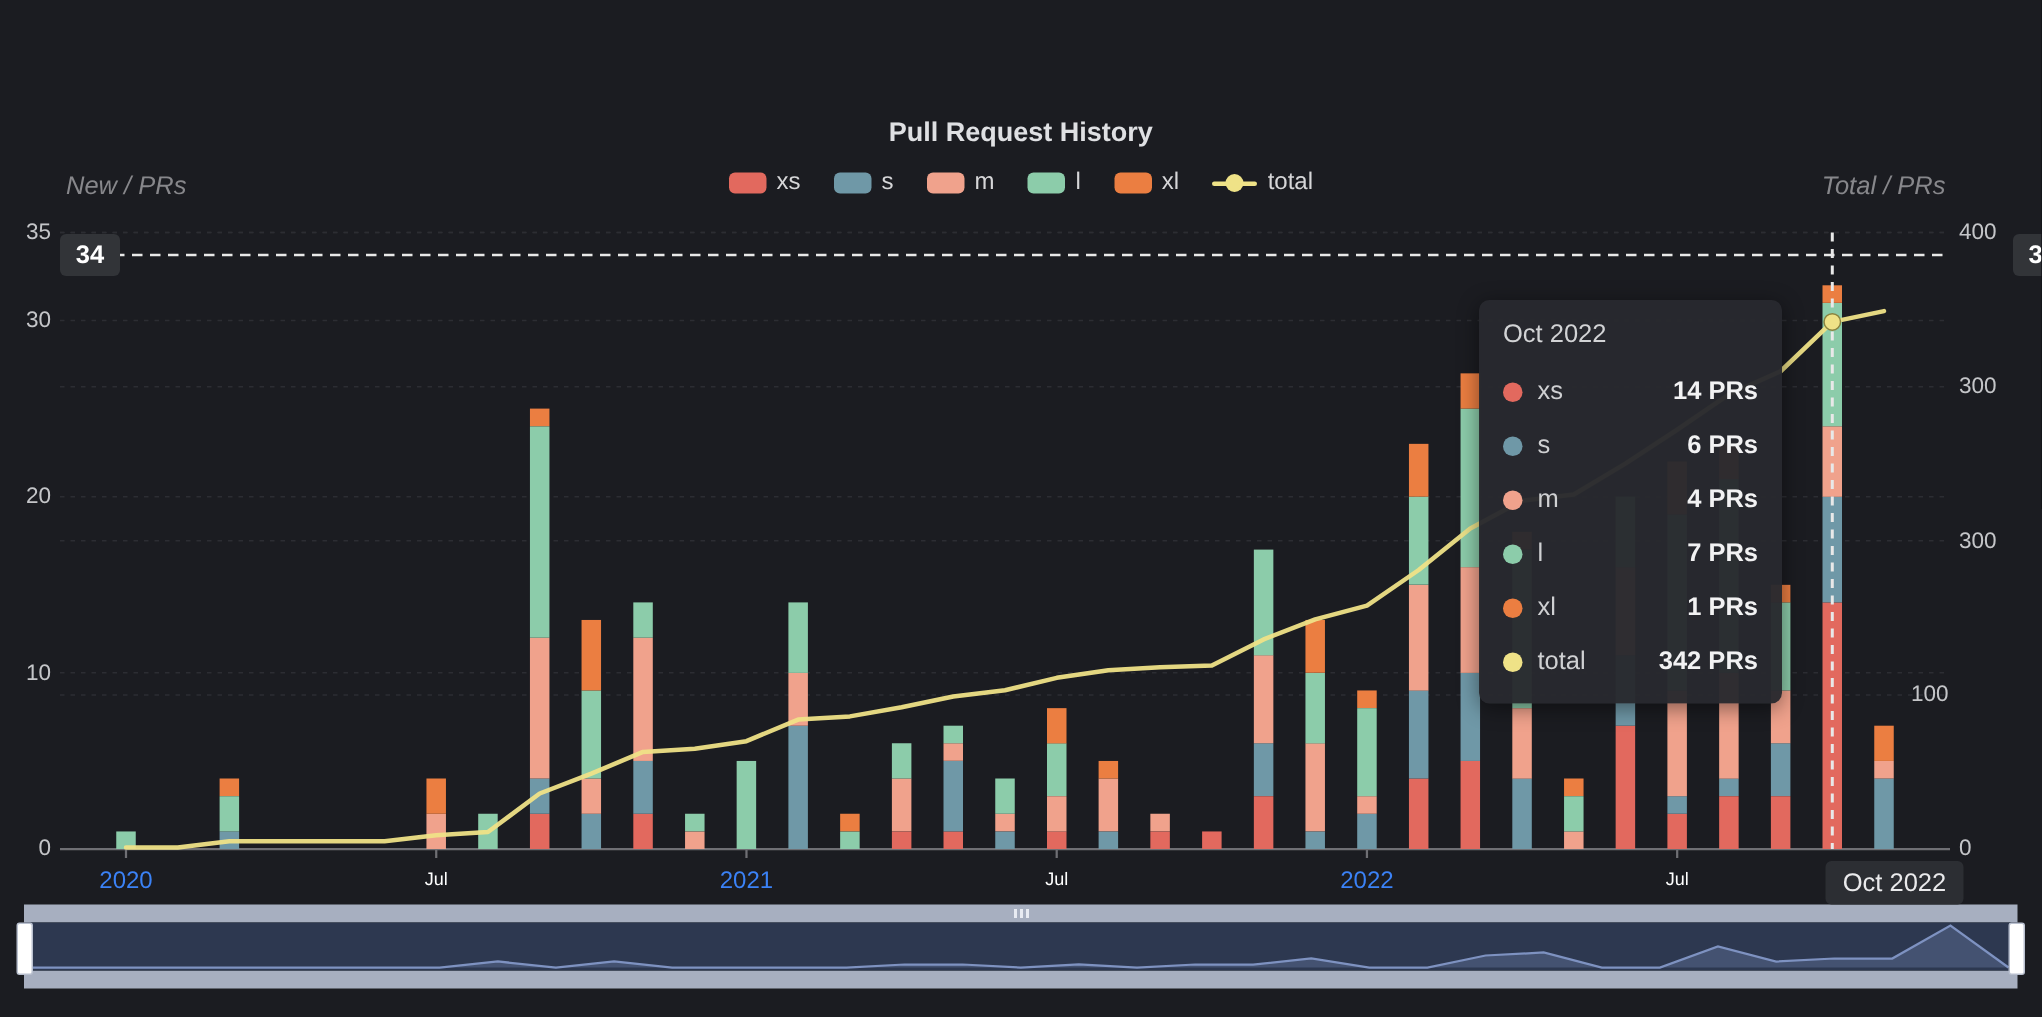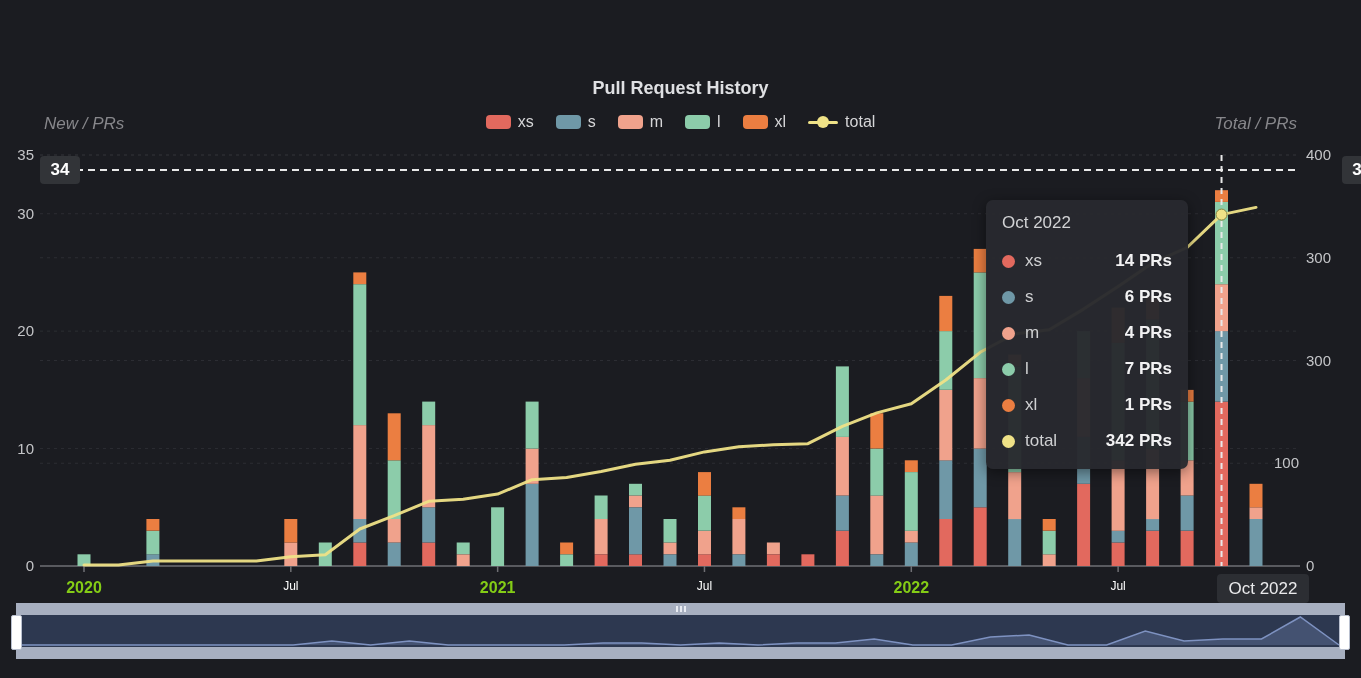--- a/index.html
+++ b/index.html
@@ -22,21 +22,21 @@
   .legend .line-marker .ln{position:absolute;left:0;top:6px;width:30px;height:3px;border-radius:2px;}
   .legend .line-marker .dot{position:absolute;left:9px;top:1px;width:12px;height:12px;border-radius:50%;}
   .axis-name{position:absolute;top:114px;color:#87878b;font-size:17px;font-style:italic;}
   .axis-name.left{left:44px;}
   .axis-name.right{right:64px;}
   svg.plot{position:absolute;left:0;top:0;}
   .tick{position:absolute;color:#c4c5c8;font-size:15px;}
   .tick.yl{width:34px;text-align:right;}
   .tick.yr{text-align:center;}
   .tick.x{transform:translateX(-50%);font-size:12px;color:#ffffff;}
-  .tick.x.bold{font-weight:bold;color:#84cc16;font-size:16px;}
+  .tick.x.bold{font-weight:normal;color:#3b82f6;font-size:16px;}
   .ptr-box{position:absolute;background:#323438;color:#fff;font-size:17px;font-weight:bold;
            display:flex;align-items:center;justify-content:center;border-radius:4px;z-index:6;margin-left:40px;}
   .ptr-box.xbox{background:#2c2e33;font-weight:normal;color:#eaeaec;z-index:6;}
   .tooltip{position:absolute;left:986px;top:200px;width:202px;background:rgba(40,41,46,0.97);
            border-radius:7px;padding:13px 16px 10px 16px;box-sizing:border-box;z-index:8;
            box-shadow:0 3px 14px rgba(0,0,0,0.45);}
   .tooltip .tt-title{color:#d2d3d5;font-size:17px;margin-bottom:10px;}
   .tooltip .row{display:flex;align-items:center;height:36px;}
   .tooltip .dot{width:13px;height:13px;border-radius:50%;margin-right:10px;flex:none;}
   .tooltip .nm{color:#cfd0d2;font-size:17px;flex:1;}

